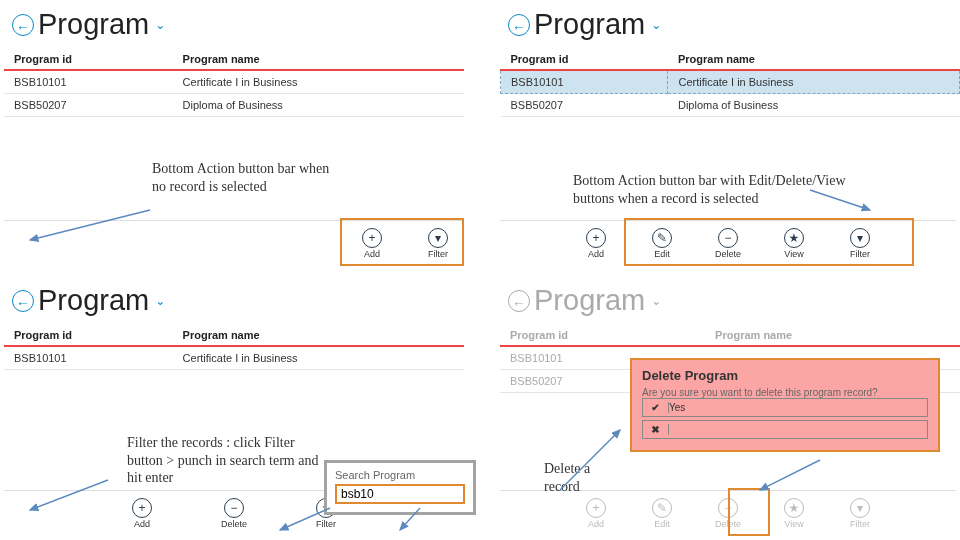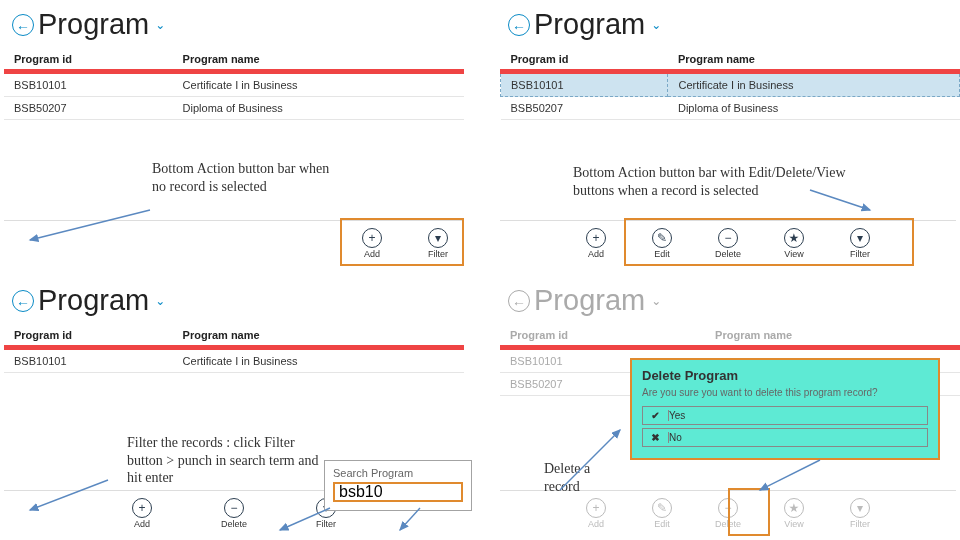--- a/index.html
+++ b/index.html
@@ -10,21 +10,21 @@
   .q3 { left: 4px; top: 280px; width: 460px; }
   .q4 { left: 500px; top: 280px; width: 460px; }
 
   .pg-header { display: flex; align-items: center; gap: 4px; padding: 4px 8px; }
   .back-circ { width: 22px; height: 22px; border: 1.5px solid #0b8bc6; border-radius: 50%; display: flex; align-items: center; justify-content: center; color: #0b8bc6; font-size: 14px; }
   .pg-title { font-size: 29px; font-weight: 300; color: #222; }
   .chev { color: #0b8bc6; font-size: 12px; margin-left: 2px; }
   .dimmed .pg-title, .dimmed .back-circ, .dimmed .chev { color: #aaa; border-color: #aaa; }
 
   .tbl { width: 100%; border-collapse: collapse; font-size: 11px; margin-top: 4px; }
-  .tbl th { text-align: left; font-weight: 700; padding: 4px 10px; border-bottom: 5px solid #ef4444; color: #222; }
+  .tbl th { text-align: left; font-weight: 700; padding: 4px 10px; border-bottom: 2px solid #ef4444; color: #222; }
   .tbl td { padding: 5px 10px; border-bottom: 1px solid #e5e5e5; color: #333; }
   .tbl tr.sel td { background: #cde3f0; border: 1px dashed #7aa8c6; }
   .tbl.dim td { color: #aaa; }
   .tbl.dim th { color: #aaa; }
 
   .actionbar { position: absolute; height: 46px; background: #fff; display: flex; align-items: center; justify-content: center; gap: 34px; border-top: 1px solid #ddd; }
   .ab1 { left: 4px; top: 220px; width: 460px; }
   .ab2 { left: 500px; top: 220px; width: 456px; }
   .ab3 { left: 4px; top: 490px; width: 460px; }
   .ab4 { left: 500px; top: 490px; width: 456px; }
@@ -33,27 +33,27 @@
   .act .ic { width: 20px; height: 20px; border: 1.5px solid #2c3e50; border-radius: 50%; display: flex; align-items: center; justify-content: center; font-size: 12px; color: #2c3e50; }
   .act.dim { color: #bbb; }
   .act.dim .ic { border-color: #bbb; color: #bbb; }
 
   .hl-box { position: absolute; border: 2.5px solid #e08a2e; background: transparent; pointer-events: none; }
 
   .ann { position: absolute; font-family: Liberation Serif, serif; font-size: 14px; color: #333; line-height: 1.25; }
 
   .arrow-svg { position: absolute; left: 0; top: 0; width: 960px; height: 540px; pointer-events: none; }
 
-  .search-pop { position: absolute; background: #fff; border: 1px solid #a3a3a3; padding: 6px 8px 8px; }
+  .search-pop { position: absolute; background: #fff; border: 3px solid #a3a3a3; padding: 6px 8px 8px; }
   .search-pop .ttl { font-size: 11px; color: #666; margin-bottom: 3px; }
-  .search-pop input { width: 130px; height: 20px; border: 2px solid #e08a2e; font-size: 16px; padding: 0 4px; }
-
-  .dlg { position: absolute; background: #5eead4; border: 2.5px solid #e08a2e; padding: 8px 10px; width: 310px; }
+  .search-pop input { width: 130px; height: 20px; border: 2px solid #e08a2e; font-size: 12px; padding: 0 4px; }
+
+  .dlg { position: absolute; background: #fca5a5; border: 2.5px solid #e08a2e; padding: 8px 10px; width: 310px; }
   .dlg .dt { font-weight: 600; font-size: 13px; color: #333; margin-bottom: 4px; }
-  .dlg .dq { font-size: 10px; color: #666; margin-bottom: 8px; }
+  .dlg .dq { font-size: 10px; color: #666; }
   .dlg .dbtn { border: 1px solid #888; padding: 3px 0; font-size: 10px; display: flex; align-items: center; margin-bottom: 3px; }
   .dlg .dbtn .sym { width: 26px; text-align: center; font-weight: bold; border-right: 1px solid #888; }
   .dlg .dbtn .lbl { flex: 1; }
 </style>
 </head>
 <body>
 
 <div class="quad q1">
   <div class="pg-header">
     <div class="back-circ">←</div>
@@ -229,26 +229,25 @@
 
 <div class="dlg" style="left:630px; top:358px;">
   <div class="dt">Delete Program</div>
   <div class="dq">Are you sure you want to delete this program record?</div>
   <div class="dbtn">
       <div class="sym">✔</div>
       <div class="lbl">Yes</div>
     </div>
   <div class="dbtn">
       <div class="sym">✖</div>
-      <div class="lbl">No</div>
     </div>
 </div>
 
 <div class="ann" style="left:152px; top:160px; width:180px;">Bottom Action button bar when no record is selected</div>
-<div class="ann" style="left:573px; top:164px; width:300px;">Bottom Action button bar with Edit/Delete/View buttons when a record is selected</div>
+<div class="ann" style="left:573px; top:172px; width:300px;">Bottom Action button bar with Edit/Delete/View buttons when a record is selected</div>
 <div class="ann" style="left:127px; top:434px; width:200px;">Filter the records : click Filter button &gt; punch in search term and hit enter</div>
 <div class="ann" style="left:520px; top:460px; width:70px;margin-left:24px;">Delete a record</div>
 
 <svg class="arrow-svg">
   <defs>
     <marker id="ah" markerWidth="8" markerHeight="8" refX="6" refY="3" orient="auto">
       <path d="M0,0 L7,3 L0,6 Z" fill="#5b89c0"></path>
     </marker>
   </defs>
   <line x1="150" y1="210" x2="30" y2="240" stroke="#5b89c0" stroke-width="1.4" marker-end="url(#ah)"></line>

